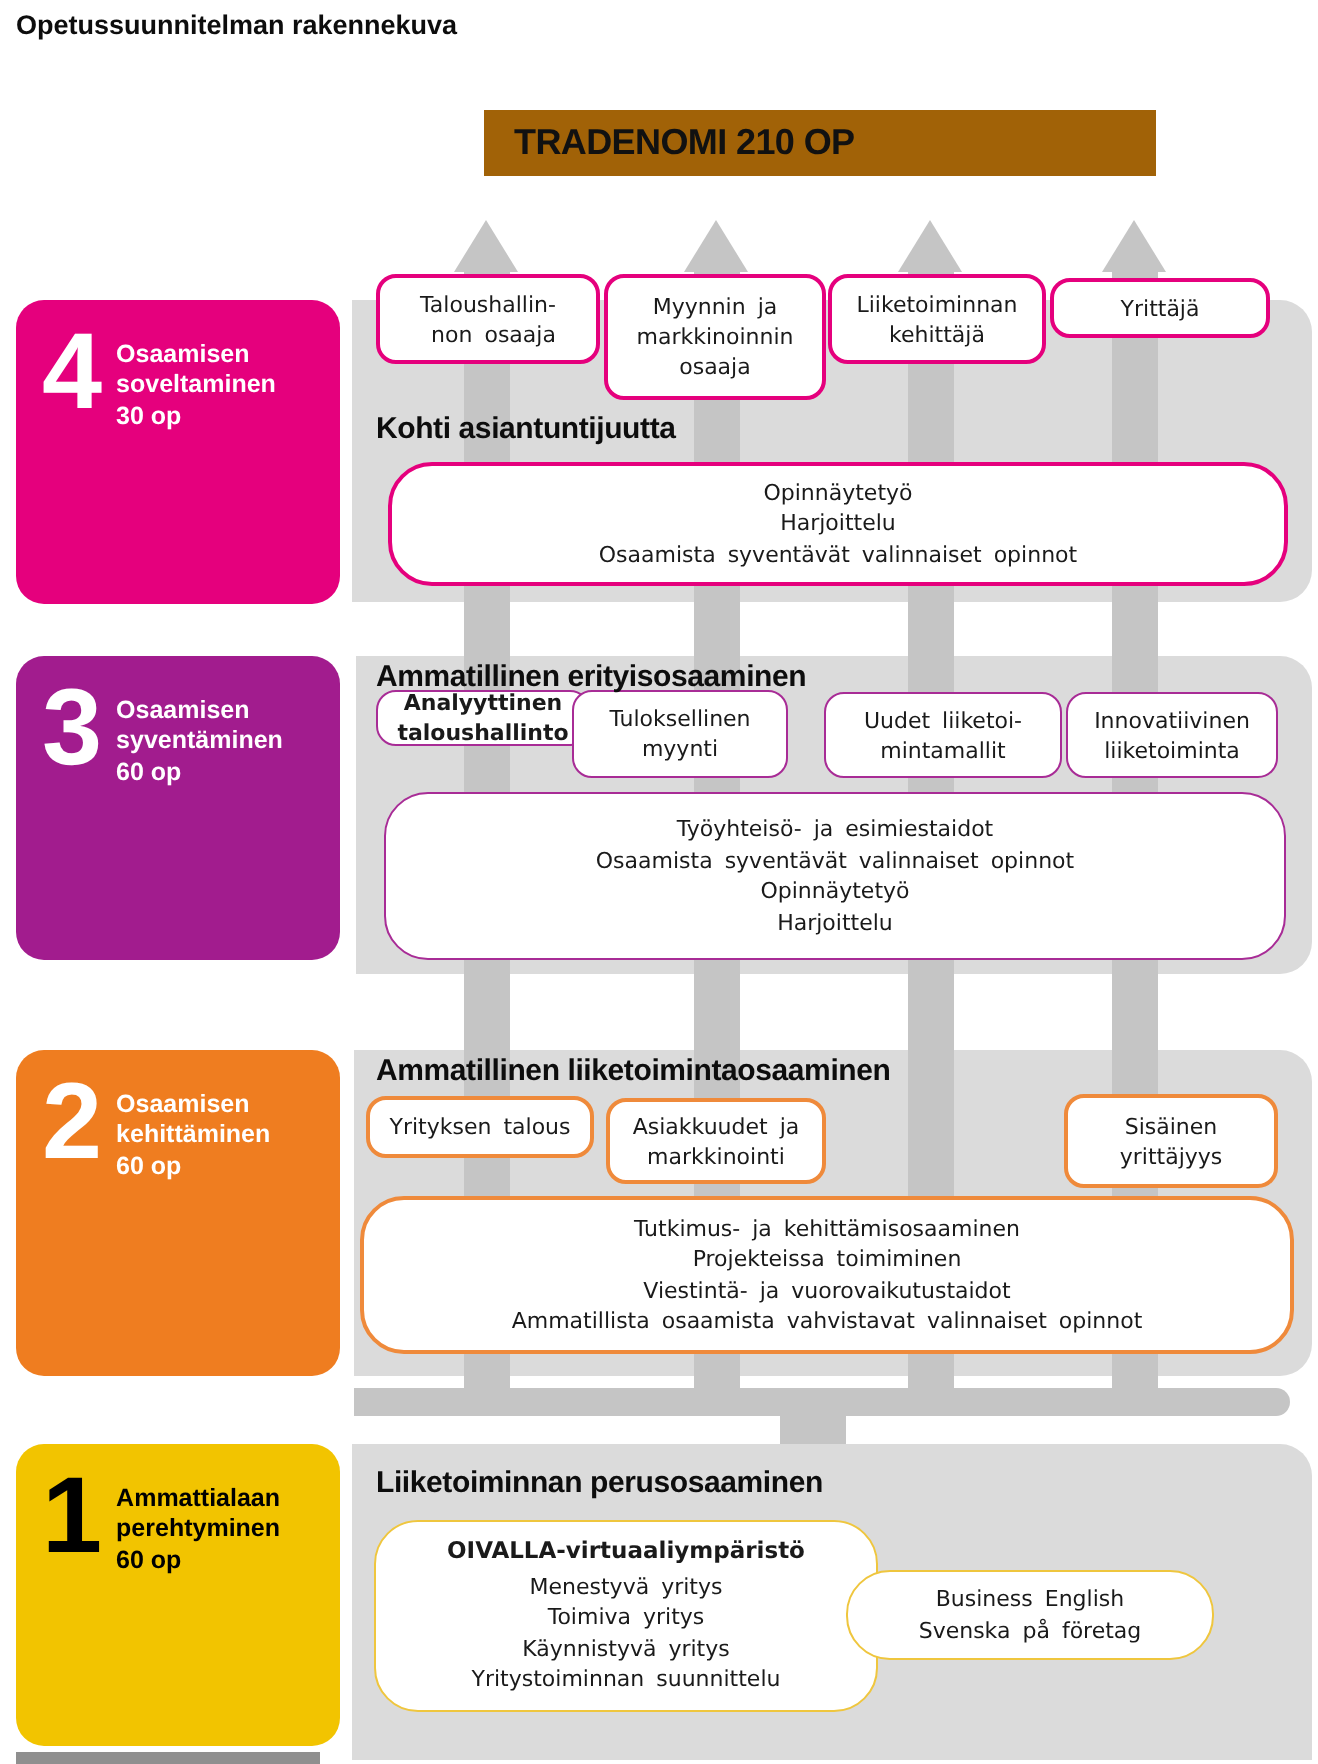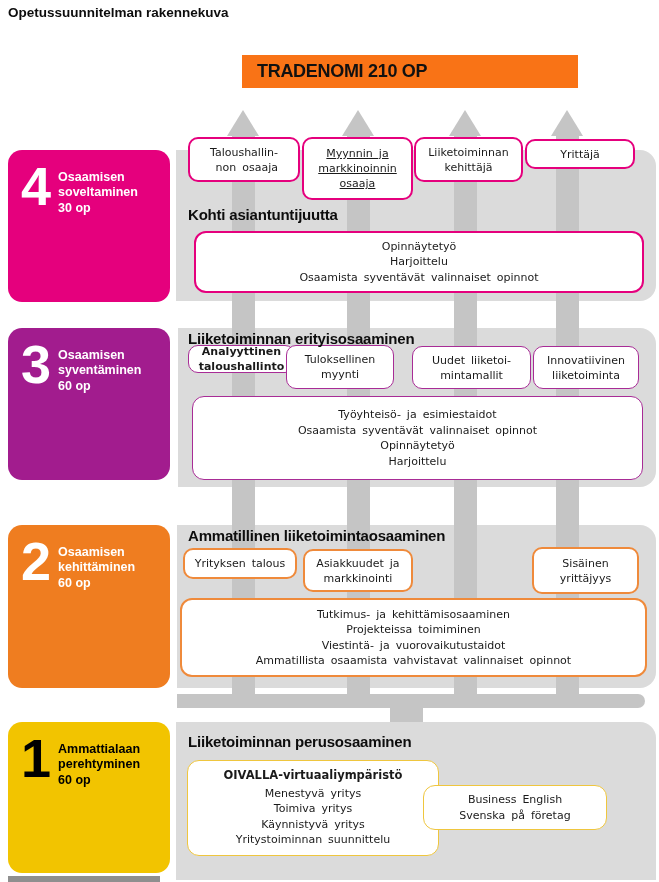--- a/index.html
+++ b/index.html
@@ -4,21 +4,21 @@
 <style>
   html,body{margin:0;padding:0;background:#ffffff;}
   #stage{
     position:relative;width:659px;height:882px;background:#ffffff;overflow:hidden;
     font-family:"Liberation Sans",sans-serif;color:#1a1a1a;
   }
   .abs{position:absolute;}
   
   .page-title{left:8px;top:5px;font-size:13.5px;font-weight:bold;color:#0d0d0d;z-index:5;}
   .banner{
-    left:242px;top:55px;width:336px;height:33px;background:#f97316;z-index:4;
+    left:242px;top:55px;width:336px;height:33px;background:#a16207;z-index:4;
     font-size:18px;font-weight:bold;color:#111;line-height:33px;padding-left:15px;box-sizing:border-box;
     letter-spacing:-0.3px;
   }
   
   .arrow{top:110px;width:32px;z-index:2;}
   .arrow .head{width:0;height:0;border-left:16px solid transparent;border-right:16px solid transparent;border-bottom:26px solid #c5c5c5;}
   .arrow .shaft{width:23px;height:572px;margin:0 auto;background:#c5c5c5;}
   .band{left:177px;top:694px;width:468px;height:14px;background:#c5c5c5;border-radius:0 7px 7px 0;z-index:2;}
   .stub{left:390px;top:706px;width:33px;height:16px;background:#c5c5c5;z-index:2;}
   
@@ -38,21 +38,21 @@
   .underbar{left:8px;top:876px;width:152px;height:6px;background:#8f8f8f;z-index:1;}
   
   .heading{font-size:15px;font-weight:bold;color:#0d0d0d;z-index:4;letter-spacing:-0.2px;}
   
   .cbox{
     background:#ffffff;z-index:3;box-sizing:border-box;border-radius:10px;
     display:flex;flex-direction:column;align-items:center;justify-content:center;text-align:center;
     font-family:"DejaVu Sans","Liberation Sans",sans-serif;font-size:11px;line-height:15px;
     word-spacing:2.5px;color:#1a1a1a;
   }
-  .summary{border-radius:12px;line-height:15.5px;}
+  .summary{border-radius:22px;line-height:15.5px;}
   .bd4{border:2px solid #e5007d;}
   .bd3{border:1.5px solid #a82c96;}
   .bd2{border:2px solid #ef8a3b;}
   .bd1{border:1.5px solid #efc63e;}
   .oivalla-title{font-weight:bold;font-size:11.5px;margin-bottom:2px;word-spacing:1px;}
   .lang-box{z-index:4;}
 </style>
 </head>
 <body>
 
@@ -98,27 +98,27 @@
     <div class="num">2</div>
     <div class="lbl">Osaamisen<br>kehittäminen<br>60 op</div>
   </div>
   <div class="abs block block-1">
     <div class="num">1</div>
     <div class="lbl">Ammattialaan<br>perehtyminen<br>60 op</div>
   </div>
   <div class="abs underbar"></div>
 
   <div class="abs cbox bd4" style="left:188px;top:137px;width:112px;height:45px;text-align:right;">Taloushallin-<br>non osaaja</div>
-  <div class="abs cbox bd4" style="left:302px;top:137px;width:111px;height:63px;text-decoration:underline;">Myynnin ja<br>markkinoinnin<br>osaaja</div>
+  <div class="abs cbox bd4" style="left:302px;top:137px;width:111px;height:63px;">Myynnin ja<br>markkinoinnin<br>osaaja</div>
   <div class="abs cbox bd4" style="left:414px;top:137px;width:109px;height:45px;">Liiketoiminnan<br>kehittäjä</div>
   <div class="abs cbox bd4" style="left:525px;top:139px;width:110px;height:30px;">Yrittäjä</div>
   <div class="abs heading" style="left:188px;top:206px;">Kohti asiantuntijuutta</div>
   <div class="abs cbox summary bd4" style="left:194px;top:231px;width:450px;height:62px;">Opinnäytetyö<br>Harjoittelu<br>Osaamista syventävät valinnaiset opinnot</div>
 
-  <div class="abs heading" style="left:188px;top:330px;">Liiketoiminnan erityisosaaminen</div>
+  <div class="abs heading" style="left:188px;top:330px;">Ammatillinen erityisosaaminen</div>
   <div class="abs cbox bd3" style="left:188px;top:345px;width:107px;height:28px;font-weight:bold;">Analyyttinen<br>taloushallinto</div>
   <div class="abs cbox bd3" style="left:286px;top:345px;width:108px;height:44px;">Tuloksellinen<br>myynti</div>
   <div class="abs cbox bd3" style="left:412px;top:346px;width:119px;height:43px;">Uudet liiketoi-<br>mintamallit</div>
   <div class="abs cbox bd3" style="left:533px;top:346px;width:106px;height:43px;">Innovatiivinen<br>liiketoiminta</div>
   <div class="abs cbox summary bd3" style="left:192px;top:396px;width:451px;height:84px;">Työyhteisö- ja esimiestaidot<br>Osaamista syventävät valinnaiset opinnot<br>Opinnäytetyö<br>Harjoittelu</div>
 
   <div class="abs heading" style="left:188px;top:527px;">Ammatillinen liiketoimintaosaaminen</div>
   <div class="abs cbox bd2" style="left:183px;top:548px;width:114px;height:31px;">Yrityksen talous</div>
   <div class="abs cbox bd2" style="left:303px;top:549px;width:110px;height:43px;">Asiakkuudet ja<br>markkinointi</div>
   <div class="abs cbox bd2" style="left:532px;top:547px;width:107px;height:47px;">Sisäinen<br>yrittäjyys</div>

